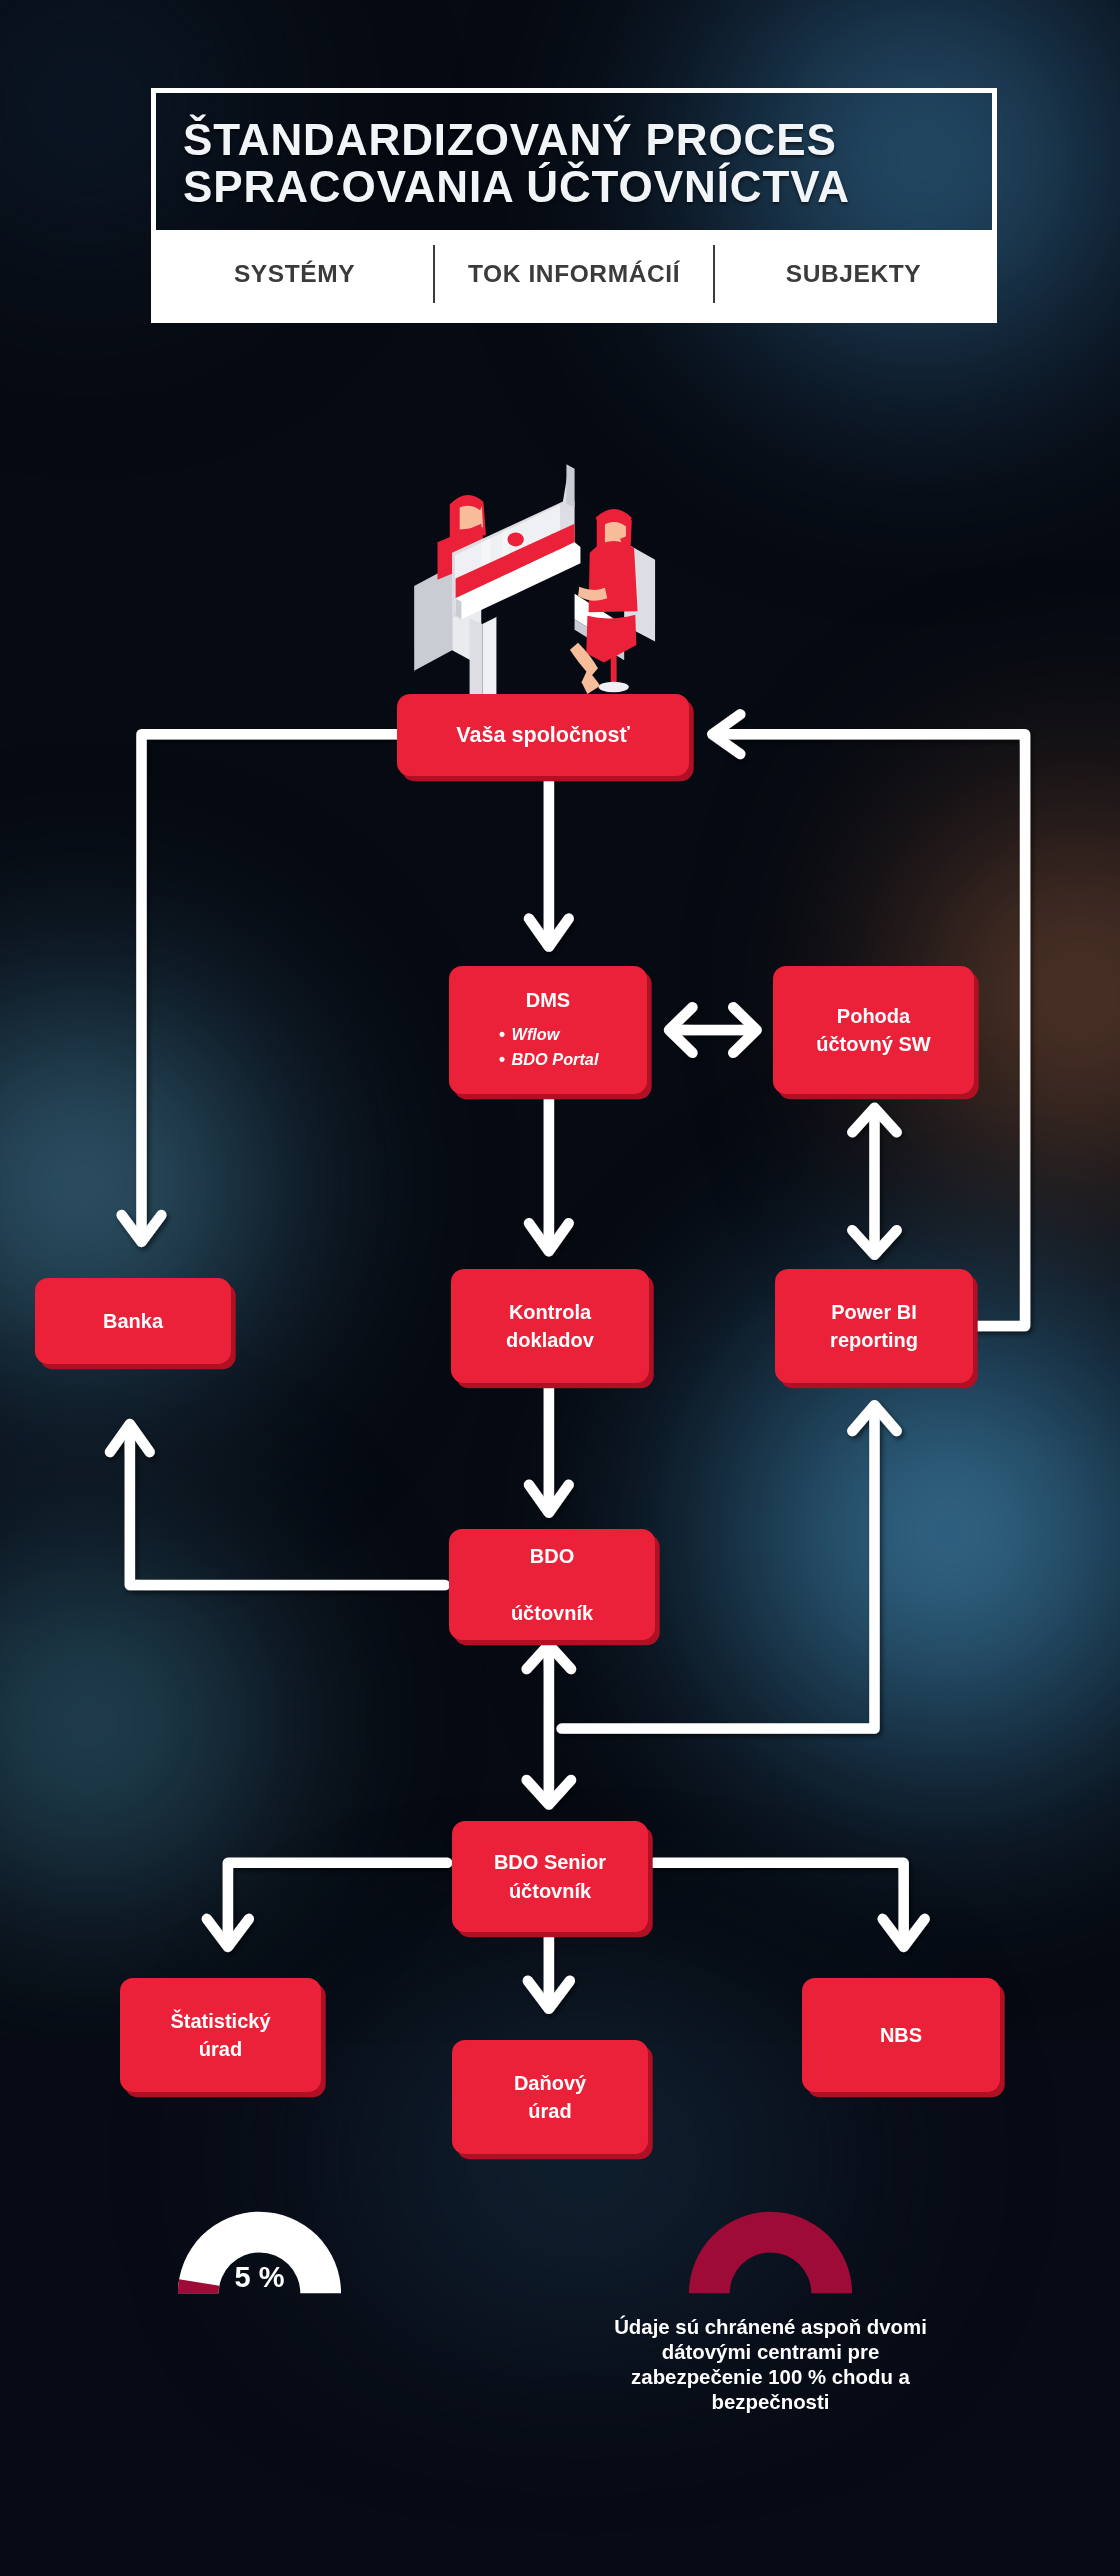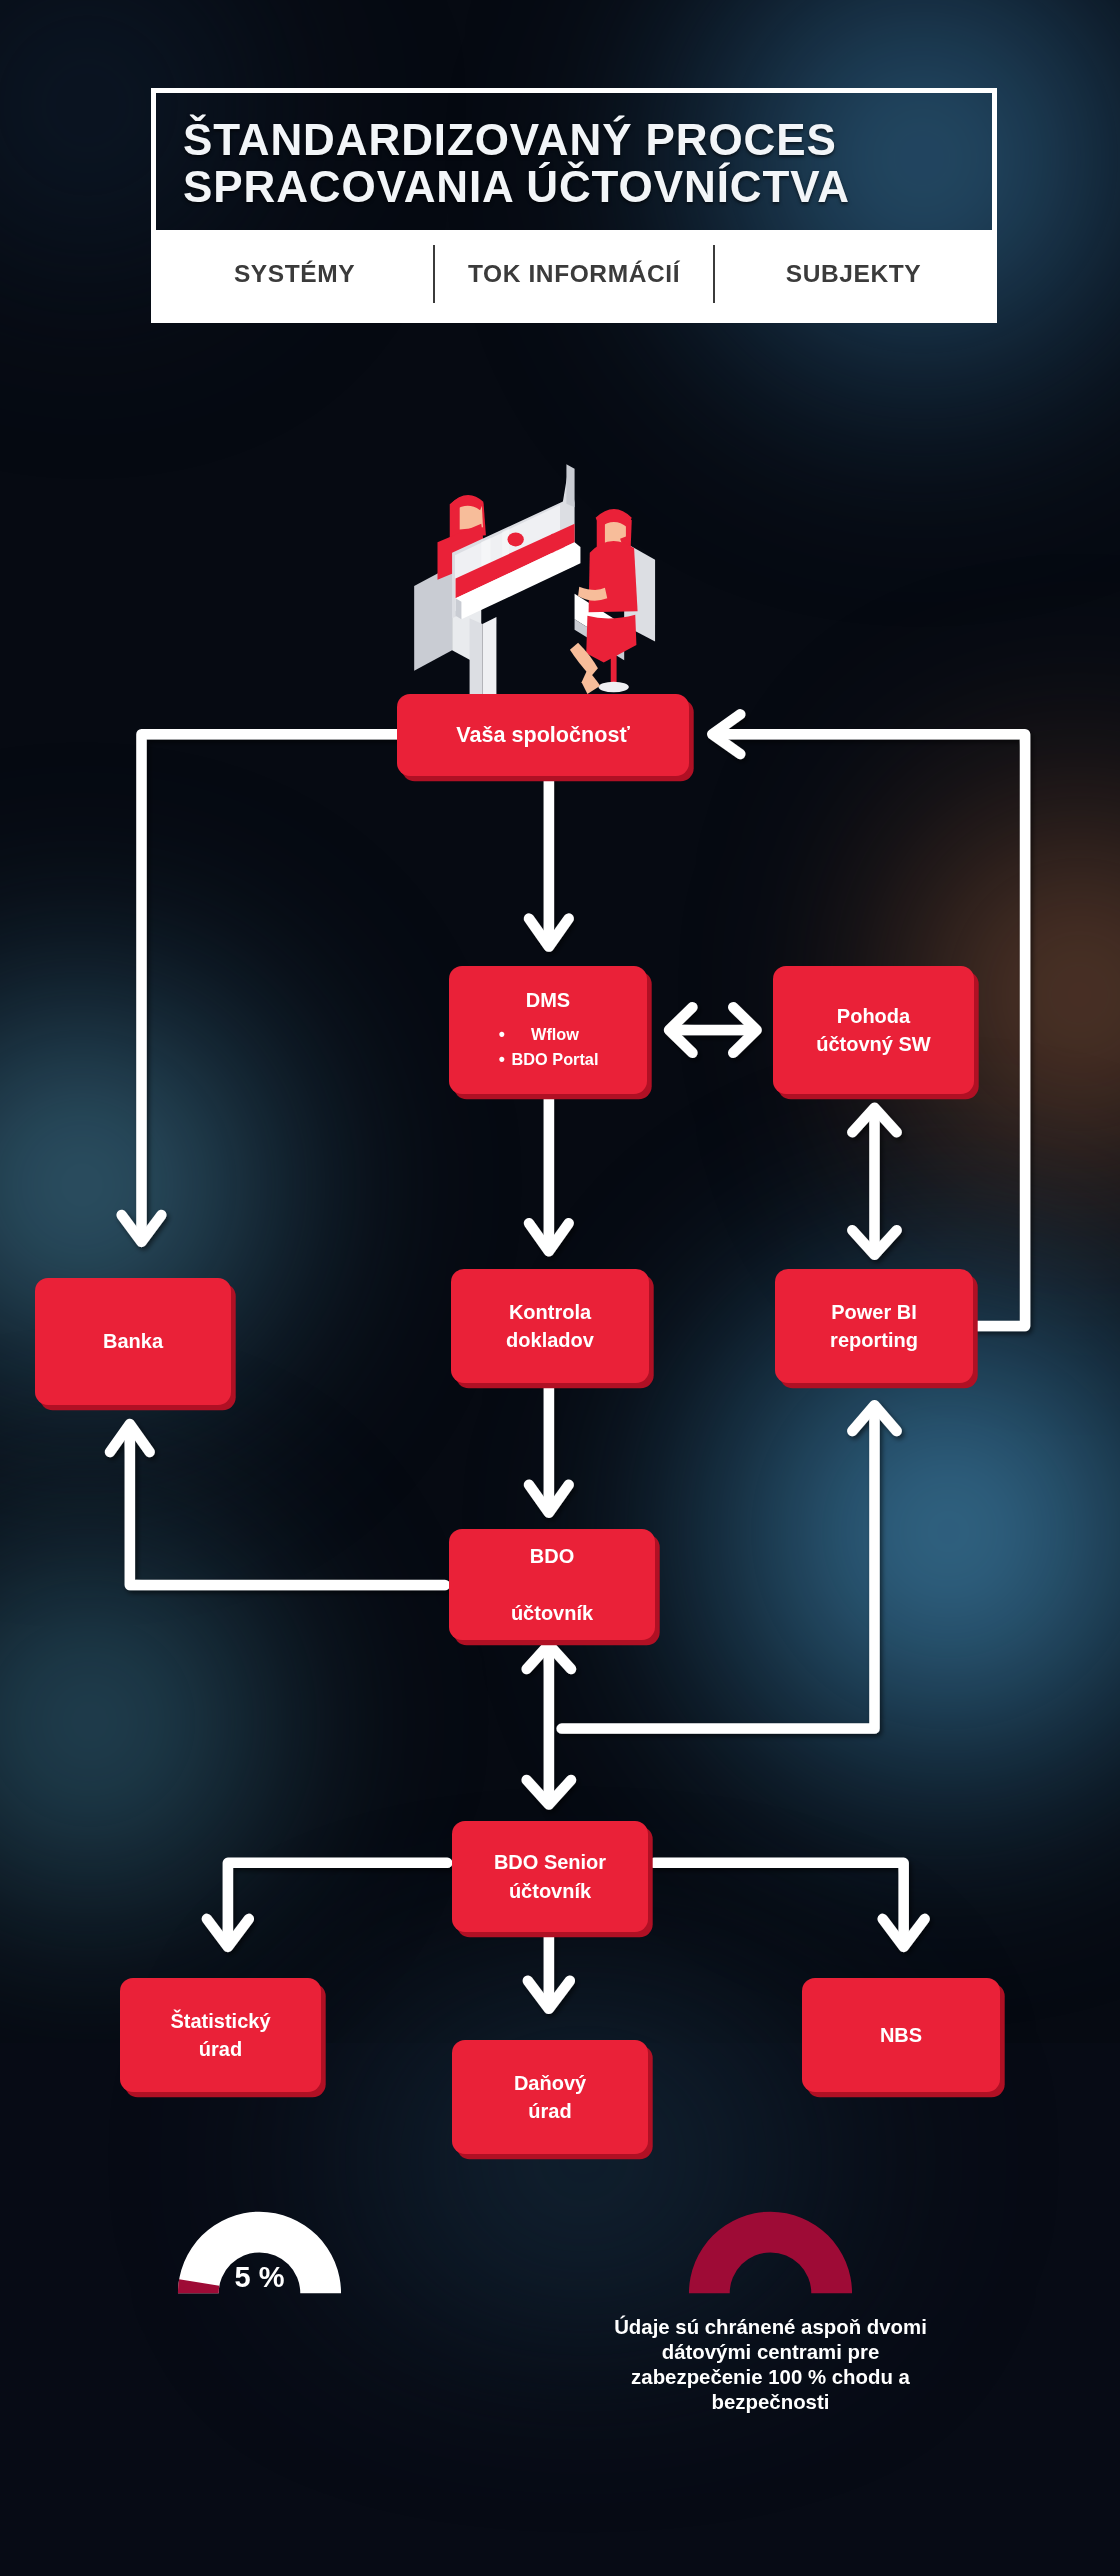--- a/index.html
+++ b/index.html
@@ -45,31 +45,31 @@
   
   .node{position:absolute;background:#ea2138;border-radius:13px;
      box-shadow:4.7px 5.3px 0 #b01024;display:flex;flex-direction:column;
      align-items:center;justify-content:center;text-align:center;
      color:#ffffff;font-weight:bold;z-index:6;}
   .node .lbl{line-height:1.42;padding:0 5.8px;}
 
   #n-company{left:397px;top:694px;width:292px;height:82px;font-size:21.6px;}
   #n-dms{left:449px;top:966px;width:198px;height:128px;font-size:20px;}
   #n-pohoda{left:773px;top:966px;width:201px;height:128px;font-size:20px;}
-  #n-banka{left:35px;top:1278px;width:196px;height:127px;font-size:20px;}
+  #n-banka{left:35px;top:1278px;width:196px;height:86px;font-size:20px;}
   #n-kontrola{left:451px;top:1269px;width:198px;height:114px;font-size:20px;}
   #n-powerbi{left:775px;top:1269px;width:198px;height:114px;font-size:20px;}
   #n-uctovnik{left:449px;top:1529px;width:206px;height:111px;font-size:20px;gap:28px;}
   #n-senior{left:452px;top:1821px;width:196px;height:111px;font-size:20px;}
   #n-stat{left:120px;top:1978px;width:201px;height:114px;font-size:20px;}
   #n-dan{left:452px;top:2040px;width:196px;height:114px;font-size:20px;}
   #n-nbs{left:802px;top:1978px;width:198px;height:114px;font-size:20px;}
 
   .bullets{margin:5.8px 0 0 0;padding:0;list-style:none;font-size:16.3px;}
-  .bullets li{text-align:center;margin:5.3px 0;padding-left:14px;position:relative;}
+  .bullets li{text-align:left;margin:5.3px 0;padding-left:14px;position:relative;font-style:italic;}
   .bullets li::before{content:"•";position:absolute;left:1.2px;top:-1.2px;font-size:17.5px;}
 
   
   #wires{position:absolute;left:0;top:0;width:1121px;height:2576px;z-index:3;
      pointer-events:none;}
 
   
   .stat{position:absolute;text-align:center;z-index:6;}
   #stat-left{left:55px;top:2200px;width:409px;}
   #stat-right{left:537px;top:2200px;width:467px;}

